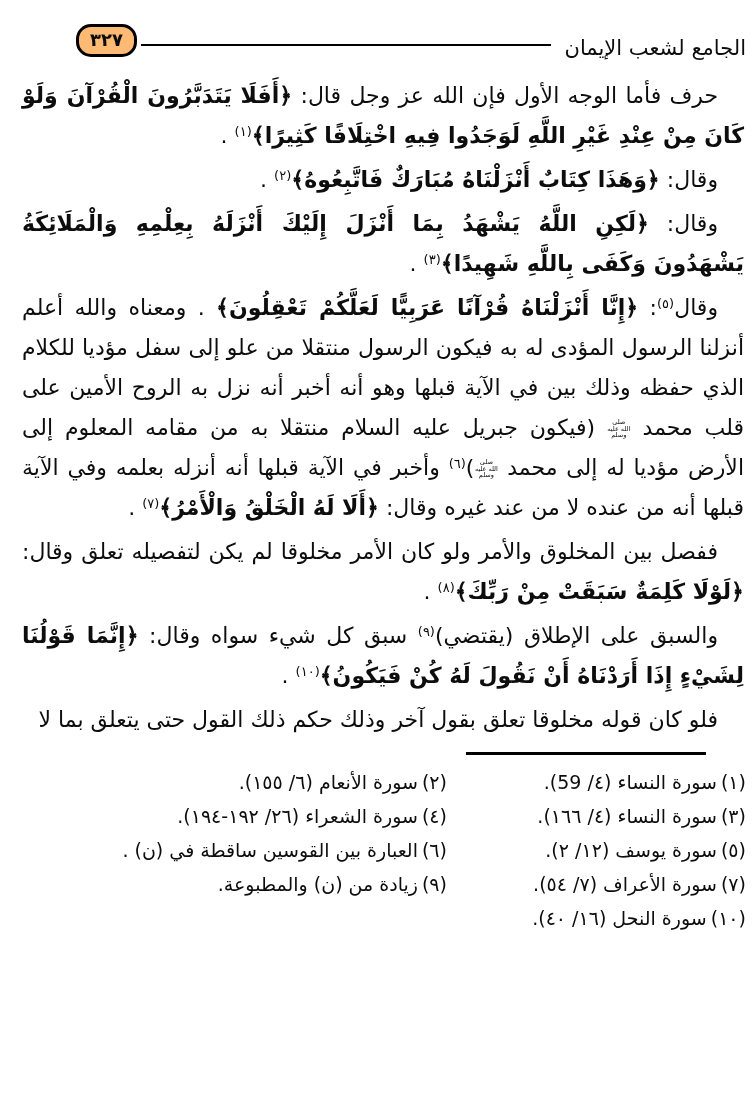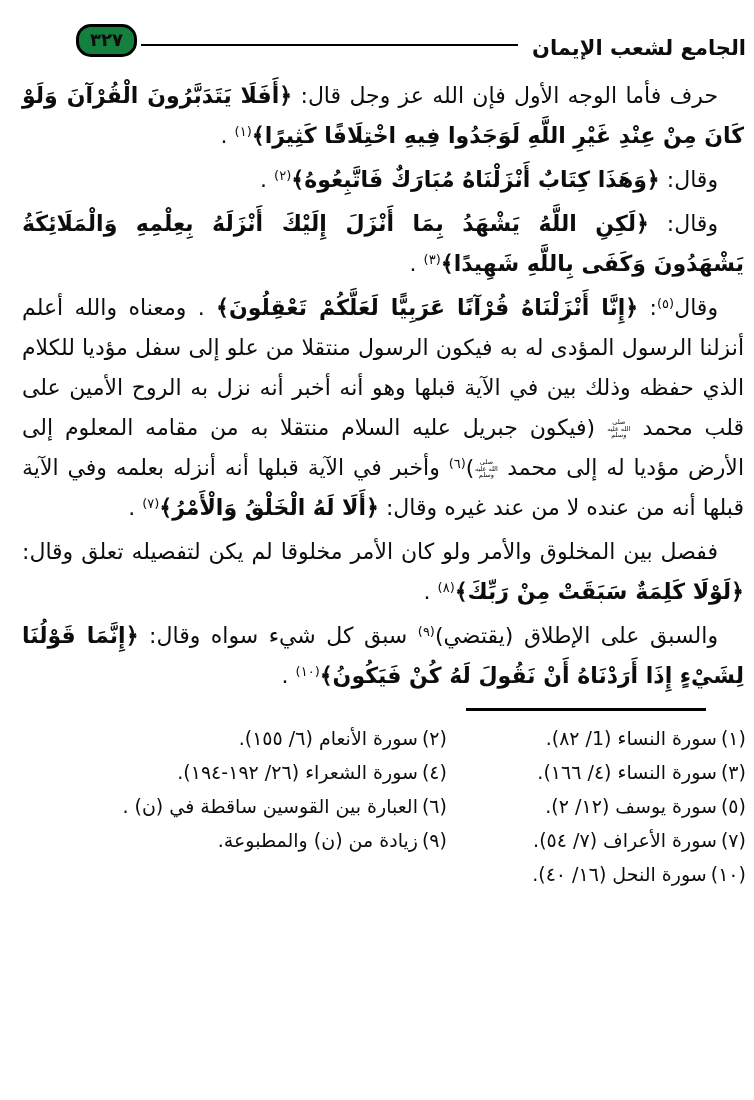--- a/index.html
+++ b/index.html
@@ -14,33 +14,33 @@
     overflow:hidden;
     box-sizing:border-box;
   }
   
   .header{
     display:flex;align-items:center;
     padding:20px 8px 0 76px;
     gap:4px;
   }
   .header-title{
-    font-size:21px;font-weight:700;white-space:nowrap;
+    font-size:21px;font-weight:400;white-space:nowrap;
     letter-spacing:0px;
     margin-top:16px;
   }
   .header-rule{
     flex:1;height:2px;background:#000;margin-top:9px;margin-right:10px;
   }
   .page-badge{
     border:3px solid #000;border-radius:15px;
     padding:2px 11px 4px;
     font-size:18px;font-weight:700;
     text-align:center;min-width:32px;
-    background:#15803d;
+    background:#fdba74;
   }
   
   .body{
     padding:16px 10px 0 22px;
     font-size:22px;
     line-height:40px;
     text-align:justify;
   }
   .para{margin:0 0 4px 0;text-indent:26px;}
   .seg-text{font-weight:400;}
@@ -89,26 +89,27 @@
     <span class="page-badge">٣٢٧</span>
   </div>
 
   <div class="body">
       <p class="para"><span class="seg-text">حرف فأما الوجه الأول فإن الله عز وجل قال: </span><span class="seg-quran">﴿أَفَلَا يَتَدَبَّرُونَ الْقُرْآنَ وَلَوْ كَانَ مِنْ عِنْدِ غَيْرِ اللَّهِ لَوَجَدُوا فِيهِ اخْتِلَافًا كَثِيرًا﴾</span><span class="seg-ref">(١)</span><span class="seg-text"> .</span></p>
       <p class="para"><span class="seg-text">وقال: </span><span class="seg-quran">﴿وَهَذَا كِتَابٌ أَنْزَلْنَاهُ مُبَارَكٌ فَاتَّبِعُوهُ﴾</span><span class="seg-ref">(٢)</span><span class="seg-text"> .</span></p>
       <p class="para"><span class="seg-text">وقال: </span><span class="seg-quran">﴿لَكِنِ اللَّهُ يَشْهَدُ بِمَا أَنْزَلَ إِلَيْكَ أَنْزَلَهُ بِعِلْمِهِ وَالْمَلَائِكَةُ يَشْهَدُونَ وَكَفَى بِاللَّهِ شَهِيدًا﴾</span><span class="seg-ref">(٣)</span><span class="seg-text"> .</span></p>
       <p class="para"><span class="seg-text">وقال</span><span class="seg-ref">(٥)</span><span class="seg-text">: </span><span class="seg-quran">﴿إِنَّا أَنْزَلْنَاهُ قُرْآنًا عَرَبِيًّا لَعَلَّكُمْ تَعْقِلُونَ﴾</span><span class="seg-text"> . ومعناه والله أعلم أنزلنا الرسول المؤدى له به فيكون الرسول منتقلا من علو إلى سفل مؤديا للكلام الذي حفظه وذلك بين في الآية قبلها وهو أنه أخبر أنه نزل به الروح الأمين على قلب محمد </span><span class="seg-saw">صلى الله عليه وسلم</span><span class="seg-text"> (فيكون جبريل عليه السلام منتقلا به من مقامه المعلوم إلى الأرض مؤديا له إلى محمد </span><span class="seg-saw">صلى الله عليه وسلم</span><span class="seg-text">)</span><span class="seg-ref">(٦)</span><span class="seg-text"> وأخبر في الآية قبلها أنه أنزله بعلمه وفي الآية قبلها أنه من عنده لا من عند غيره وقال: </span><span class="seg-quran">﴿أَلَا لَهُ الْخَلْقُ وَالْأَمْرُ﴾</span><span class="seg-ref">(٧)</span><span class="seg-text"> .</span></p>
       <p class="para"><span class="seg-text">ففصل بين المخلوق والأمر ولو كان الأمر مخلوقا لم يكن لتفصيله تعلق وقال: </span><span class="seg-quran">﴿لَوْلَا كَلِمَةٌ سَبَقَتْ مِنْ رَبِّكَ﴾</span><span class="seg-ref">(٨)</span><span class="seg-text"> .</span></p>
       <p class="para"><span class="seg-text">والسبق على الإطلاق (يقتضي)</span><span class="seg-ref">(٩)</span><span class="seg-text"> سبق كل شيء سواه وقال: </span><span class="seg-quran">﴿إِنَّمَا قَوْلُنَا لِشَيْءٍ إِذَا أَرَدْنَاهُ أَنْ نَقُولَ لَهُ كُنْ فَيَكُونُ﴾</span><span class="seg-ref">(١٠)</span><span class="seg-text"> .</span></p>
+      <p class="para"><span class="seg-text">فلو كان قوله مخلوقا تعلق بقول آخر وذلك حكم ذلك القول حتى يتعلق بما لا</span></p>
     </div>
 
   <div class="footnote-rule"></div>
 
   <div class="footnotes">
-      <div class="footnote-entry"><span class="footnote-marker">(١)</span><span>سورة النساء (1/ ٨٢).</span></div>
+      <div class="footnote-entry"><span class="footnote-marker">(١)</span><span>سورة النساء (٤/ 59).</span></div>
       <div class="footnote-entry"><span class="footnote-marker">(٢)</span><span>سورة الأنعام (٦/ ١٥٥).</span></div>
       <div class="footnote-entry"><span class="footnote-marker">(٣)</span><span>سورة النساء (٤/ ١٦٦).</span></div>
       <div class="footnote-entry"><span class="footnote-marker">(٤)</span><span>سورة الشعراء (٢٦/ ١٩٢-١٩٤).</span></div>
       <div class="footnote-entry"><span class="footnote-marker">(٥)</span><span>سورة يوسف (١٢/ ٢).</span></div>
       <div class="footnote-entry"><span class="footnote-marker">(٦)</span><span>العبارة بين القوسين ساقطة في (ن) .</span></div>
       <div class="footnote-entry"><span class="footnote-marker">(٧)</span><span>سورة الأعراف (٧/ ٥٤).</span></div>
       <div class="footnote-entry"><span class="footnote-marker">(٩)</span><span>زيادة من (ن) والمطبوعة.</span></div>
       <div class="footnote-entry"><span class="footnote-marker">(١٠)</span><span>سورة النحل (١٦/ ٤٠).</span></div>
     </div>
 

